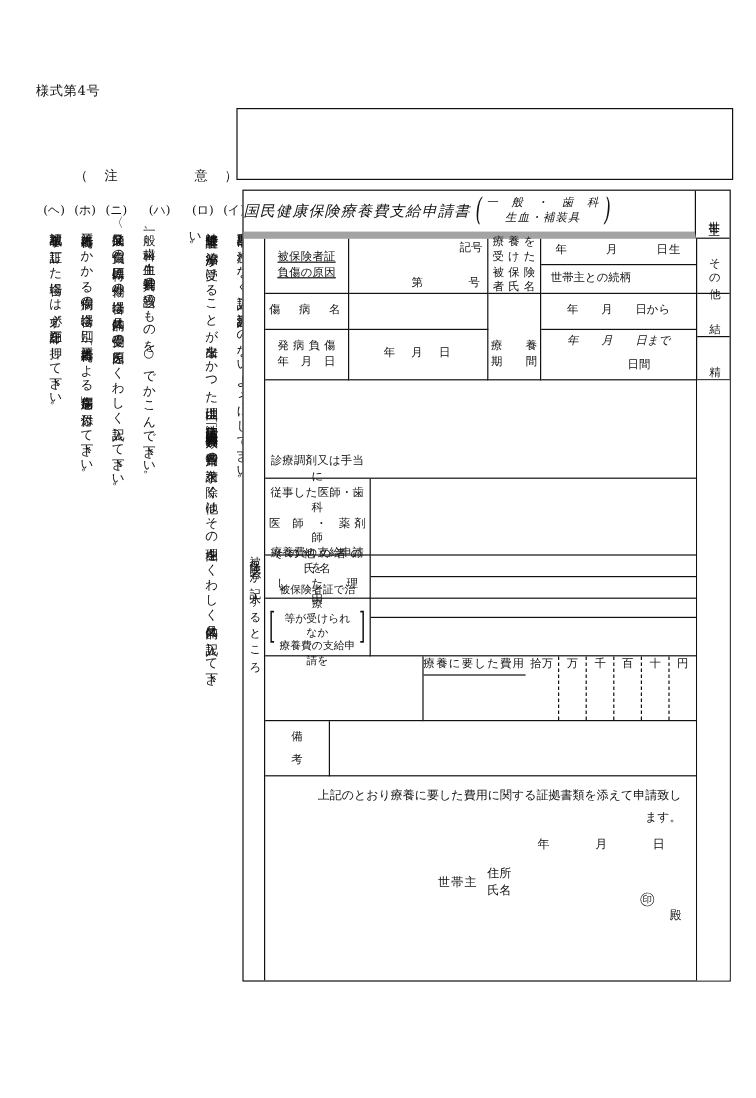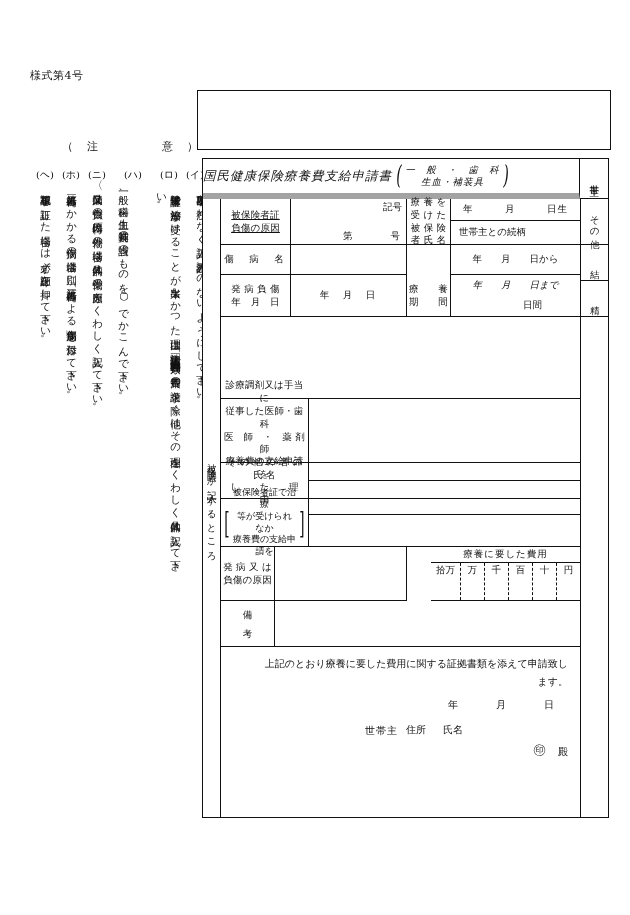--- a/index.html
+++ b/index.html
@@ -120,21 +120,21 @@
 
   
   .decl{
     box-sizing:border-box;padding:8px 12px 0 12px;font-size:10px;line-height:1.75;
     position:relative;
   }
   .decl .p1{text-indent:10px;}
   .decl .dateline{margin-top:6px;padding-left:88px;letter-spacing:14px;}
   .decl .sig{margin-top:8px;padding-left:132px;display:flex;align-items:center;}
   .decl .sig .who{margin-right:8px;letter-spacing:1px;}
-  .decl .sig .two{display:flex;flex-direction:row;line-height:1.45;gap:17px;}
+  .decl .sig .two{display:flex;flex-direction:column;line-height:1.45;}
   .decl .seal{position:absolute;right:34px;top:92px;font-size:13px;}
   .decl .dono{margin-top:4px;padding-left:100px;}
 </style>
 </head>
 <body>
 
 <div class="page">
 
   <div class="form-no">様式第4号</div>
 
@@ -287,28 +287,22 @@
               <span class="brr">]</span>
             </div>
           </div>
           <div class="cell bb" style="flex:1;flex-direction:column;align-items:stretch;">
             <div class="cell bb" style="height:16px;"></div>
             <div class="cell" style="flex:1;"></div>
           </div>
         </div>
 
         <div class="row" style="height:54px;">
-          <div class="cell br bb lbl" style="width:54px;">
-            <div>
-              <div>発 病 又 は</div>
-              <div>負傷の原因</div>
-            </div>
-          </div>
           <div class="cell br bb" style="width:132px;"></div>
-          <div class="cell bb" style="flex:1;flex-direction:column;align-items:stretch;padding:0;margin-left:24px;">
+          <div class="cell bb" style="flex:1;flex-direction:row;align-items:stretch;padding:0;">
             <div class="money-head">療養に要した費用</div>
             <div class="money-cols" style="flex:1;">
               <div class="mc" style="flex:1.25;">拾万</div>
               <div class="mc" style="flex:1;">万</div>
               <div class="mc" style="flex:1;">千</div>
               <div class="mc" style="flex:1;">百</div>
               <div class="mc" style="flex:1;">十</div>
               <div class="mc" style="flex:1;">円</div>
             </div>
           </div>

